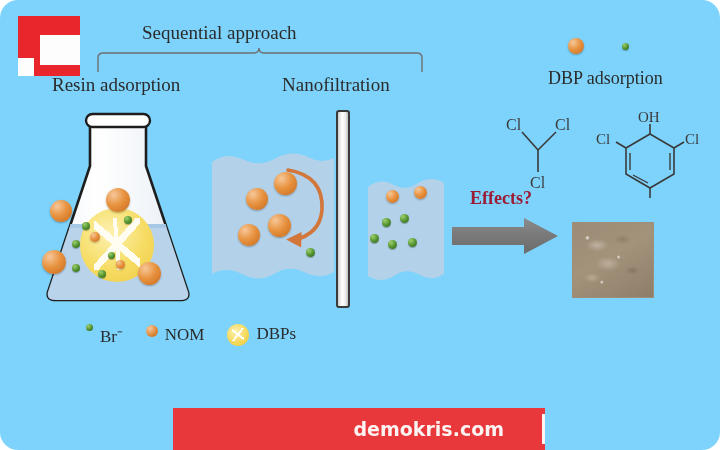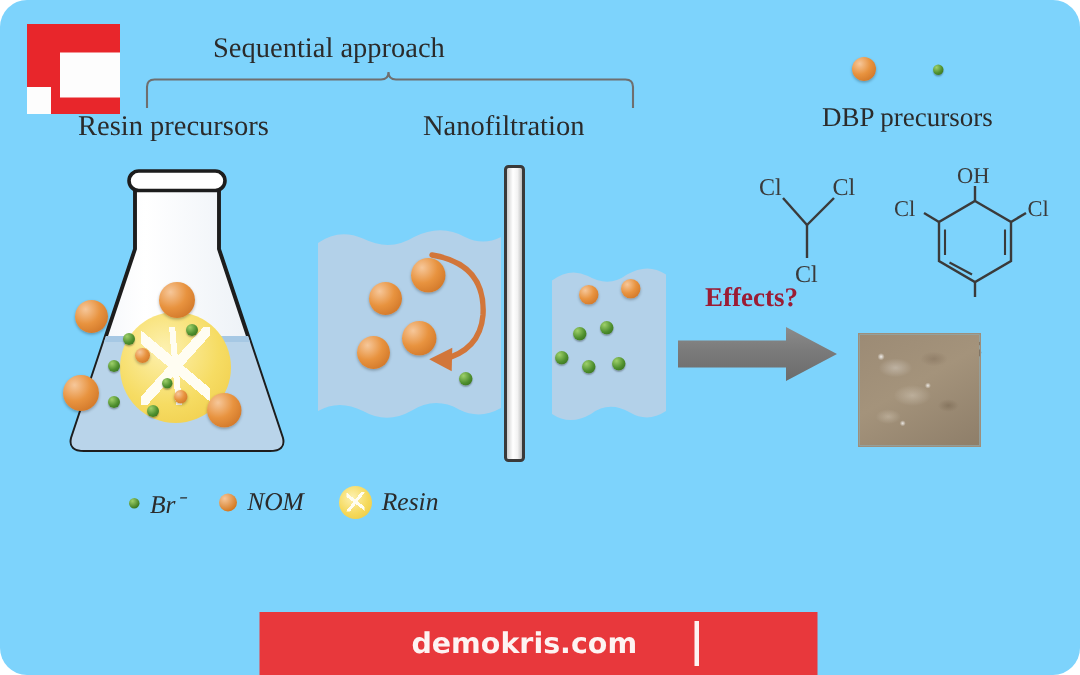--- a/index.html
+++ b/index.html
@@ -131,40 +131,40 @@
     position: relative; overflow: hidden;
   }
   #legend .sw-resin::after {
     content: "";
     position: absolute; left: 5px; top: 4px;
     width: 12px; height: 13px;
     background:
       linear-gradient(38deg, transparent 44%, #fffdf0 44%, #fffdf0 56%, transparent 56%),
       linear-gradient(128deg, transparent 44%, #fffdf0 44%, #fffdf0 56%, transparent 56%);
   }
-  #legend .lg-item { display: flex; align-items: center; gap: 7px; margin-right: 14px; font-style: italic; }
+  #legend .lg-item { display: flex; gap: 7px; margin-right: 14px; }
 
   
   #caption-fa {
     position: absolute; left: 0; top: 360px;
     width: 720px; text-align: center;
     direction: rtl;
     font-family: "DejaVu Sans", sans-serif;
     font-weight: bold;
     font-size: 15px;
     color: #111111;
     letter-spacing: 0px;
   }
 
   
   #banner {
     position: absolute; left: 173px; top: 408px;
     width: 372px; height: 42px;
     background: #e8383c;
-    display: flex; align-items: center; justify-content: center;
+    display: flex; align-items: center; justify-content: flex-end;
     gap: 16px;
   }
   #banner .site, #banner .phone {
     font-family: "DejaVu Sans", sans-serif;
     font-weight: bold;
     font-size: 19px;
     color: #fdf3f2;
     padding: 0 22px;
     white-space: nowrap;
   }
@@ -182,21 +182,21 @@
     <div class="notch"></div>
     <div class="tab"></div>
   </div>
 
   <div class="hdr" id="seq-label">Sequential approach</div>
 
   <svg id="brace" viewBox="0 0 330 30">
     <path d="M2,28 L2,14 Q2,9 7,9 L158,9 Q163,9 163,4 Q163,9 168,9 L321,9 Q326,9 326,14 L326,28" fill="none" stroke="#6f6f6f" stroke-width="1.4"></path>
   </svg>
 
-  <div class="hdr" id="resin-label">Resin precursors</div>
+  <div class="hdr" id="resin-label">Resin adsorption</div>
   <div class="hdr" id="nf-label">Nanofiltration</div>
 
   <div id="flask">
     <svg viewBox="0 0 172 208" width="172" height="208">
       <defs>
         <clipPath id="flaskClip">
           <path d="M58,16 L58,62 L16,188 Q14,196 24,196 L148,196 Q158,196 156,188 L114,62 L114,16 Z"></path>
         </clipPath>
         <linearGradient id="glassGrad" x1="0" y1="0" x2="1" y2="0">
           <stop offset="0%" stop-color="#eef3f8"></stop>
@@ -269,21 +269,21 @@
     <div class="nom" style="left:46px;top:8px;width:13px;height:13px;"></div>
     <div class="br" style="left:14px;top:40px;width:9px;height:9px;"></div>
     <div class="br" style="left:32px;top:36px;width:9px;height:9px;"></div>
     <div class="br" style="left:2px;top:56px;width:9px;height:9px;"></div>
     <div class="br" style="left:20px;top:62px;width:9px;height:9px;"></div>
     <div class="br" style="left:40px;top:60px;width:9px;height:9px;"></div>
   </div>
 
   <div class="nom" style="left:568px;top:38px;width:16px;height:16px;"></div>
   <div class="br" style="left:622px;top:43px;width:7px;height:7px;"></div>
-  <div class="hdr" id="dbp-precursors-label">DBP precursors</div>
+  <div class="hdr" id="dbp-precursors-label">DBP adsorption</div>
 
   <svg id="chem-chloroform" viewBox="0 0 92 86">
     <line x1="30" y1="20" x2="46" y2="38" stroke="#3a3a3a" stroke-width="1.6"></line>
     <line x1="46" y1="38" x2="64" y2="20" stroke="#3a3a3a" stroke-width="1.6"></line>
     <line x1="46" y1="38" x2="46" y2="60" stroke="#3a3a3a" stroke-width="1.6"></line>
     <text x="14" y="18" font-family="Liberation Serif, serif" font-size="16" fill="#3a3a3a">Cl</text>
     <text x="63" y="18" font-family="Liberation Serif, serif" font-size="16" fill="#3a3a3a">Cl</text>
     <text x="38" y="76" font-family="Liberation Serif, serif" font-size="16" fill="#3a3a3a">Cl</text>
   </svg>
 
@@ -325,21 +325,21 @@
     <div class="lg-item">
       <span class="sw-br"></span>
       <span>Br⁻</span>
     </div>
     <div class="lg-item">
       <span class="sw-nom"></span>
       <span>NOM</span>
     </div>
     <div class="lg-item">
       <span class="sw-resin"></span>
-      <span>Resin</span>
+      <span>DBPs</span>
     </div>
   </div>
 
 
   <div id="banner">
     <span class="site">demokris.com</span>
     <span class="divider"></span>
   </div>
 
 </div>

